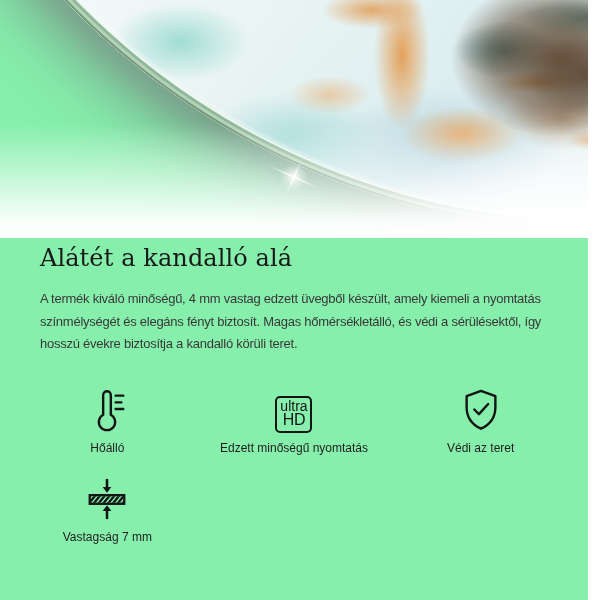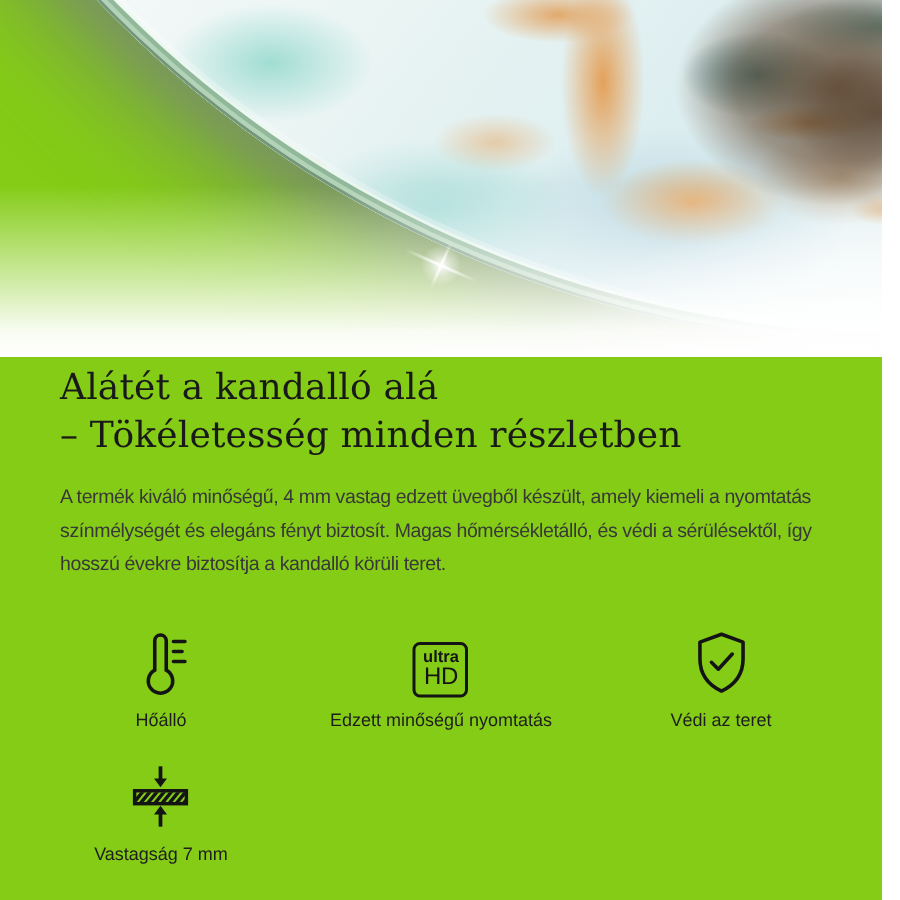--- a/index.html
+++ b/index.html
@@ -1,19 +1,19 @@
 <!DOCTYPE html>
 <html><head>
 <meta charset="utf-8">
 <style>
   * { margin:0; padding:0; box-sizing:border-box; }
   html,body { background:#fff; }
   .page {
     position:relative; width:588px; height:600px;
-    background:#84cc16; overflow:hidden;
+    background:#86efac; overflow:hidden;
     font-family:"Liberation Sans", sans-serif;
   }
 
   
   .hero { position:relative; width:600px; height:238px; overflow:hidden; }
   .disc {
     position:absolute; left:-141px; top:-1256px;
     width:1486px; height:1486px; border-radius:50%;
     background:#e7f2f2;
     box-shadow:-26px 30px 55px rgba(115,125,125,0.5), -6px 14px 24px rgba(120,130,130,0.38);
@@ -75,41 +75,40 @@
 
   
   .features { margin-top:30px; padding:0 14px; display:grid; grid-template-columns:1fr 1fr 1fr; row-gap:20px; }
   .feature { display:flex; flex-direction:column; align-items:center; }
   .icon-wrap { height:47px; display:flex; align-items:flex-end; justify-content:center; color:#141414; }
   .feature-label { margin-top:8px; font-size:12px; line-height:14px; color:#1e1e1e; }
   .uhd-box {
     width:37px; height:37px; border:2.5px solid #141414; border-radius:5px;
     display:flex; flex-direction:column; align-items:center; justify-content:center; color:#141414;
   }
-  .uhd-top { font-size:11px; font-weight:700; line-height:11px; }
+  .uhd-top { font-size:14px; font-weight:400; line-height:11px; }
   .uhd-bottom { font-size:16px; font-weight:400; line-height:16px; letter-spacing:-0.3px; }
 </style>
 </head>
 <body>
 
 <div class="page">
 
   <div class="hero">
     <div class="disc">
       <div class="marble"></div>
       <div class="rim"></div>
     </div>
     <div class="hero-fade"></div>
     <div class="sparkle"></div>
   </div>
 
   <div class="copy">
     <h1 class="title">
       <span>Alátét a kandalló alá</span>
-      <span>– Tökéletesség minden részletben</span>
     </h1>
     <p class="desc">
       <span>A termék kiváló minőségű, 4 mm vastag edzett üvegből készült, amely kiemeli a nyomtatás</span>
       <span>színmélységét és elegáns fényt biztosít. Magas hőmérsékletálló, és védi a sérülésektől, így</span>
       <span>hosszú évekre biztosítja a kandalló körüli teret.</span>
     </p>
   </div>
 
   <div class="features">
 

